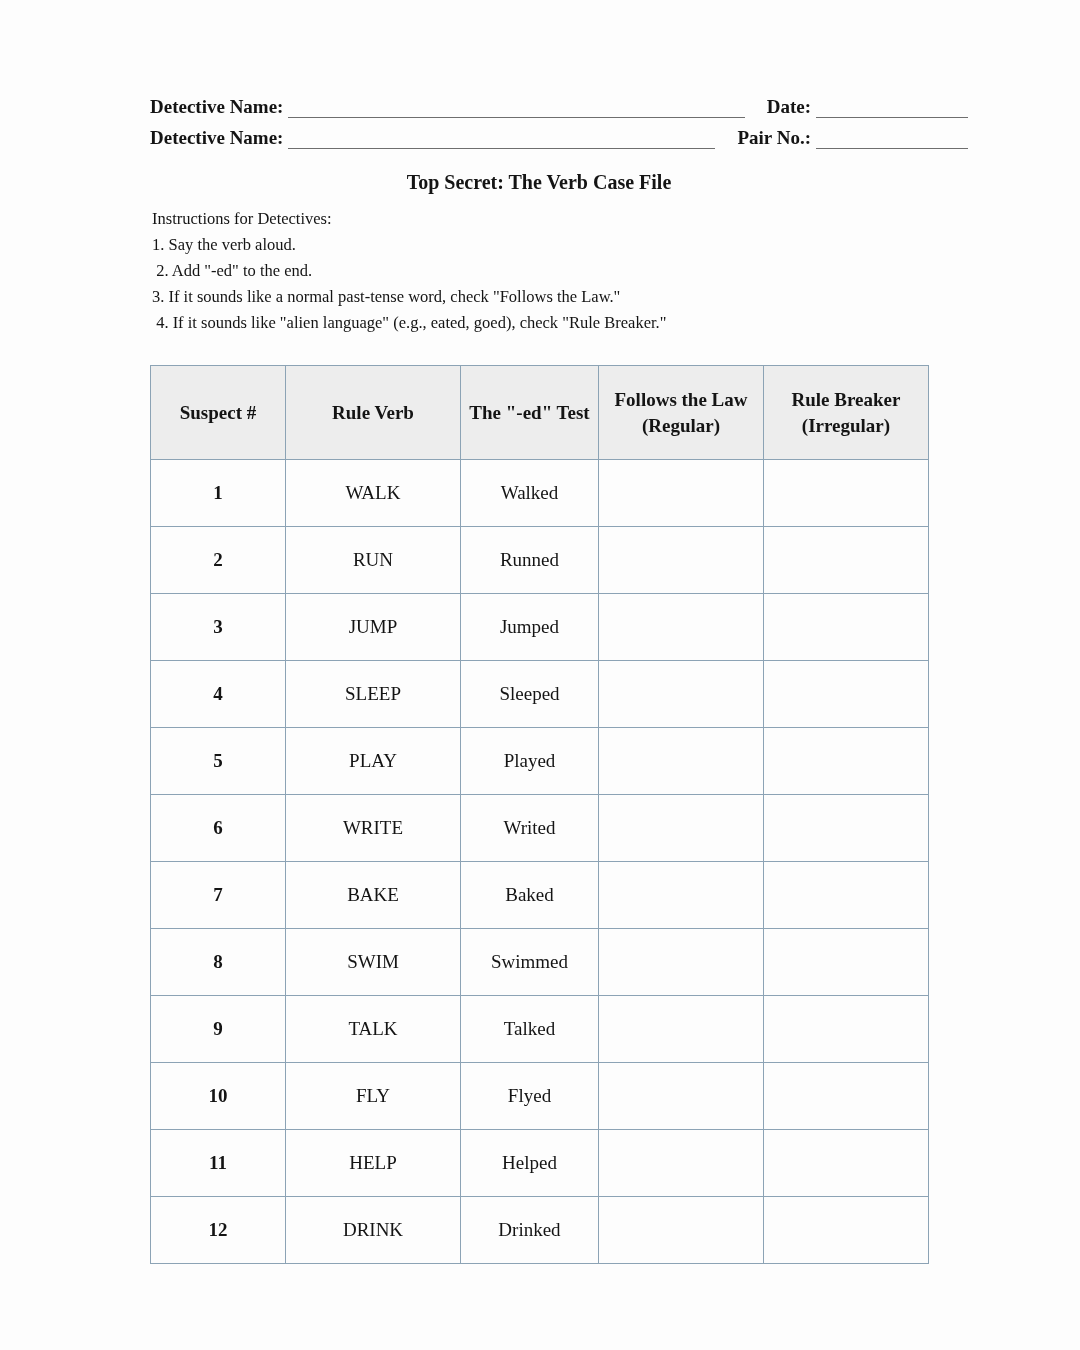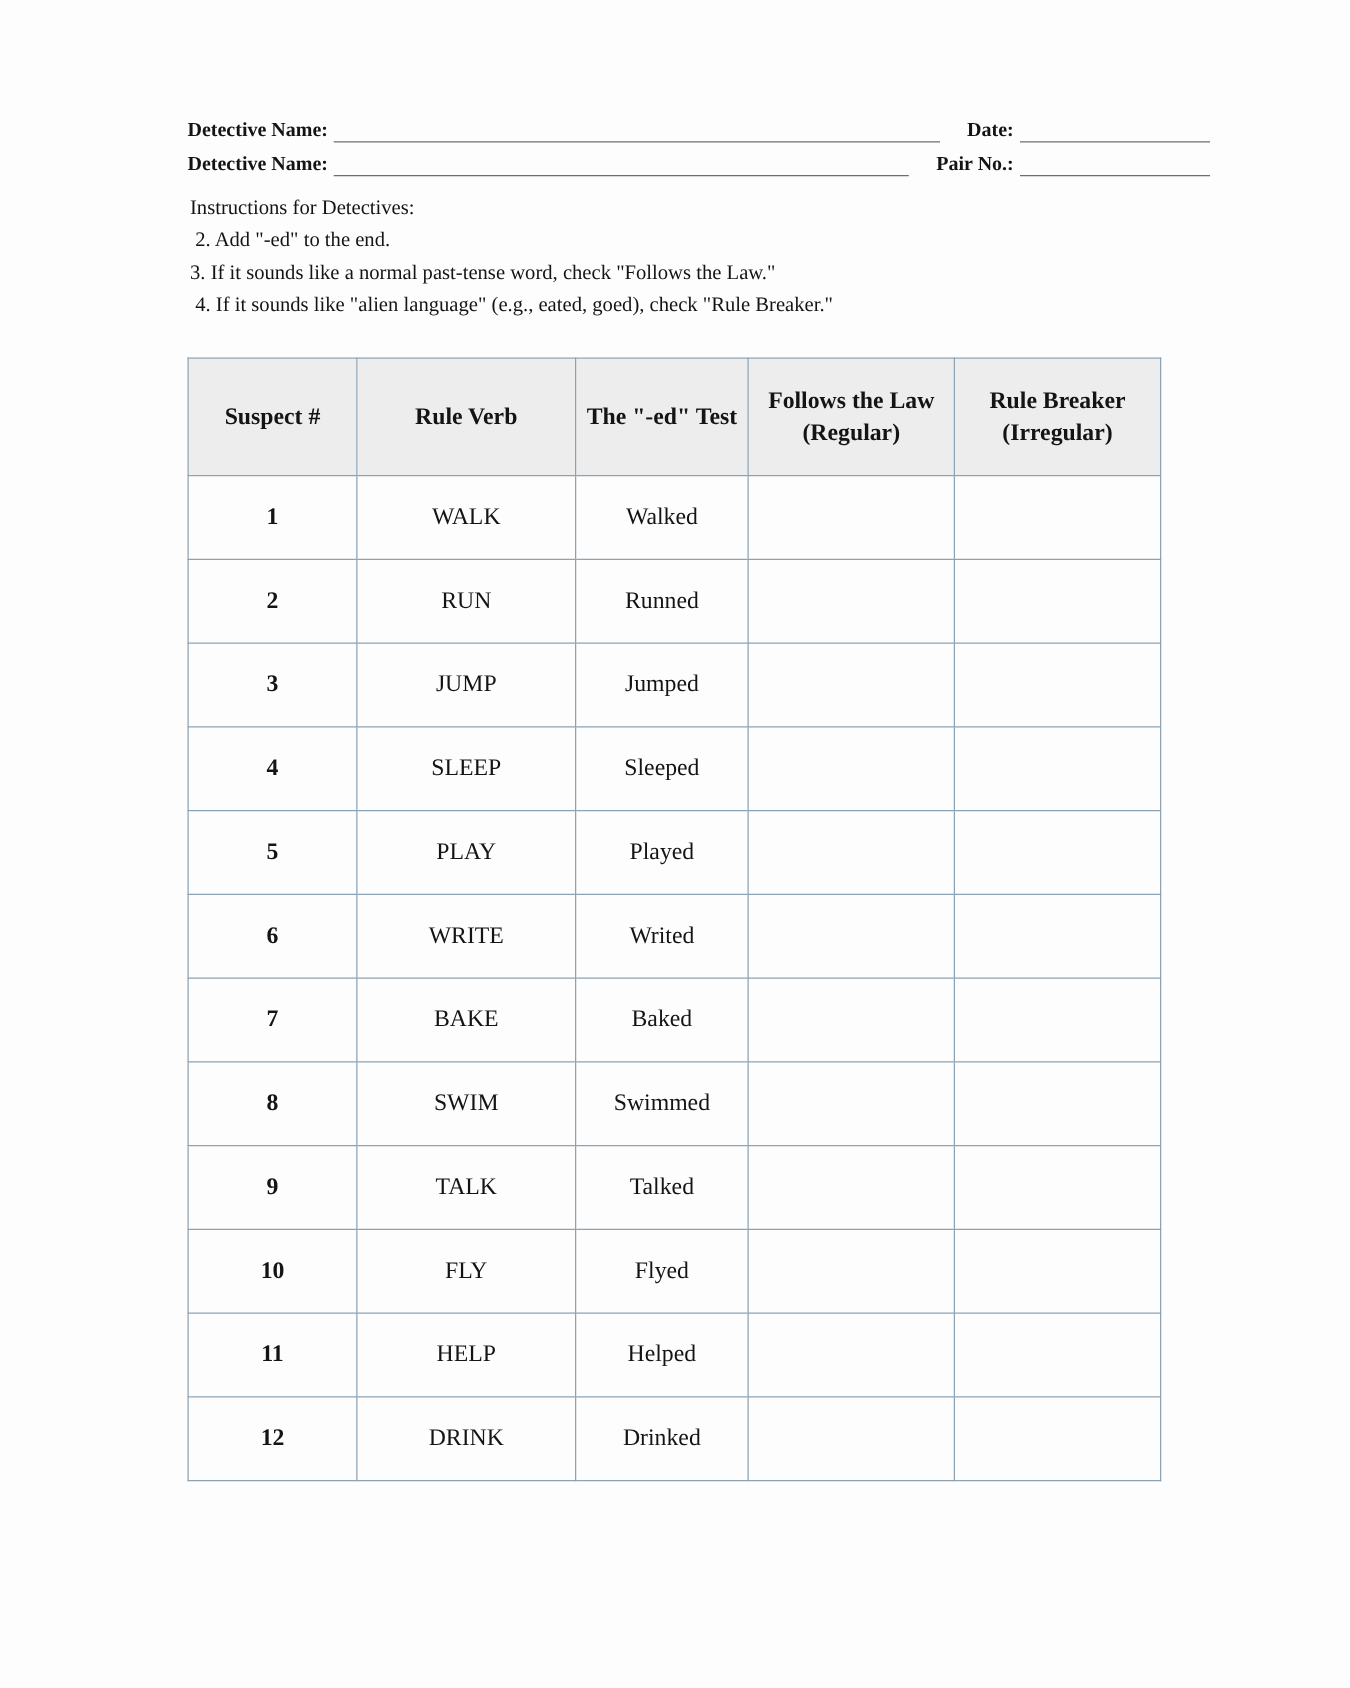--- a/index.html
+++ b/index.html
@@ -11,21 +11,21 @@
     font-family: "Liberation Serif", serif;
     color: #141414;
     position: relative;
     padding: 96px 112px 0 150px;
   }
   
   .top-row {
     display: flex;
     align-items: baseline;
     width: 818px;
-    font-size: 16px;
+    font-size: 19px;
     font-weight: bold;
     margin-bottom: 9px;
     white-space: nowrap;
   }
   .top-label { padding-right: 5px; }
   .fill-line {
     border-bottom: 1px solid #6e6e6e;
     height: 1.05em;
     align-self: flex-end;
   }
@@ -84,23 +84,25 @@
     <span class="fill-line line-right"></span>
   </div>
 
   <div class="top-row">
     <span class="top-label">Detective Name:</span>
     <span class="fill-line line-left"></span>
     <span class="top-label">Pair No.:</span>
     <span class="fill-line line-right"></span>
   </div>
 
+  <h1 class="doc-title">Top Secret: The Verb Case File</h1>
 
   <div class="instructions">
     <div class="instr-line">Instructions for Detectives:</div>
+    <div class="instr-line">1. Say the verb aloud.</div>
     <div class="instr-line"> 2. Add "-ed" to the end.</div>
     <div class="instr-line">3. If it sounds like a normal past-tense word, check "Follows the Law."</div>
     <div class="instr-line"> 4. If it sounds like "alien language" (e.g., eated, goed), check "Rule Breaker."</div>
   </div>
 
   <table class="case-table">
     <colgroup>
       <col style="width:135px">
         <col style="width:175px">
         <col style="width:138px">

